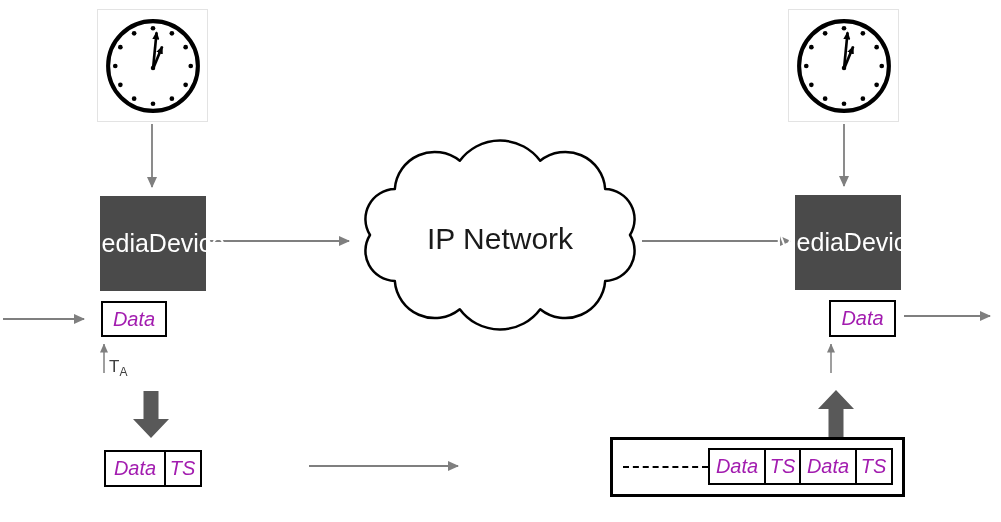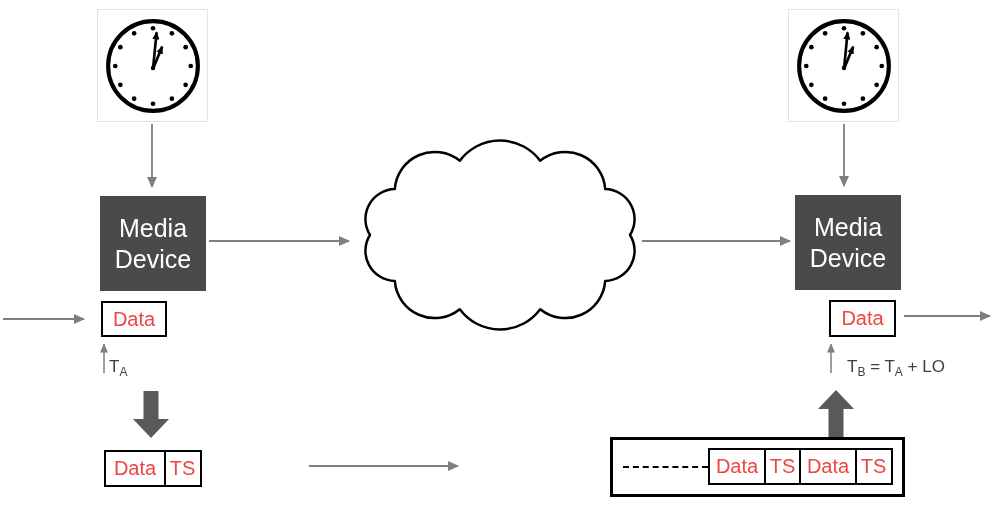--- a/index.html
+++ b/index.html
@@ -13,24 +13,24 @@
   }
   *{margin:0;padding:0;box-sizing:border-box;}
   body{background:#ffffff;font-family:"Liberation Sans",sans-serif;}
   .canvas{position:relative;width:1001px;height:522px;background:#fff;overflow:hidden;}
   .abs{position:absolute;}
   .overlay{position:absolute;left:0;top:0;}
   .conn{stroke:var(--connector);stroke-width:1.8;fill:none;}
   .conn-thin{stroke:var(--connector);stroke-width:1.5;fill:none;}
   .block{fill:var(--block-arrow);stroke:none;}
   .clock-frame{border:1px solid #e3e3e3;background:#fff;display:flex;align-items:center;justify-content:center;}
-  .device{background:var(--device-bg);color:var(--device-text);display:flex;flex-direction:column;
+  .device{background:var(--device-bg);color:var(--device-text);display:flex;
           justify-content:center;align-items:center;font-size:25px;line-height:1.22;}
   .box{background:#fff;border:2.5px solid var(--outline);display:flex;align-items:center;
-       justify-content:center;font-size:20px;color:#ef4444;}
+       justify-content:center;font-size:20px;color:#a21caf;font-style:italic;}
   .cell{height:37px;}
   .packet{display:flex;}
   .overlap{margin-left:-2.5px;text-align:right;}
   .ts-label{position:absolute;font-size:17px;color:var(--label-text);white-space:pre;margin-left:13px;}
   .ts-label sub{font-size:12px;}
   .cloud-label{position:absolute;text-align:center;font-size:30px;color:var(--cloud-text);}
   .stream-box{background:#fff;border:3px solid var(--outline);}
   .dash{position:absolute;border-top:2px dashed var(--outline);}
 </style>
 </head>
@@ -121,36 +121,36 @@
              A 40 40 0 0 1 111.8 24.8
              A 50 50 0 0 1 192.2 24.8
              A 40 40 0 0 1 257.2 53.1
              A 30 30 0 0 1 282 99
              A 30 30 0 0 1 257.2 144.9
              A 40 40 0 0 1 192.2 173.2
              A 50 50 0 0 1 111.8 173.2
              A 40 40 0 0 1 46.8 144.9
              A 30 30 0 0 1 22 99 Z" fill="#ffffff" stroke="#000000" stroke-width="2.5" stroke-linejoin="round"></path>
   </svg>
+  <div class="cloud-label" style="left:398px;top:222px;width:204px;">IP Network</div>
 
   <div class="abs device" style="left:100px;top:196px;width:106px;height:95px;">
     <div>Media</div>
     <div>Device</div>
   </div>
   <div class="abs device" style="left:795px;top:195px;width:106px;height:95px;">
     <div>Media</div>
     <div>Device</div>
   </div>
 
   <div class="abs box" style="left:101px;top:301px;width:66px;height:36px;">Data</div>
   <div class="abs box" style="left:829px;top:300px;width:67px;height:37px;">Data</div>
 
   <div class="ts-label" style="left:96px;top:357px;"><span>T</span><sub>A</sub></div>
 
-  <div class="ts-label" style="left:834px;top:357px;"><span>T</span><sub>B</sub><span> = T</span><sub>A</sub><span> + LO</span></div>
 
   <div class="abs packet" style="left:104px;top:450px;">
     <div class="box cell" style="width:62px;">Data</div>
     <div class="box cell overlap" style="width:38px;">TS</div>
   </div>
 
   <div class="abs stream-box" style="left:610px;top:437px;width:295px;height:60px;">
     <div class="dash" style="left:10px;top:26px;width:85px;"></div>
     <div class="packet" style="position:absolute;left:95px;top:8px;">
       <div class="box cell" style="width:58px;">Data</div>

